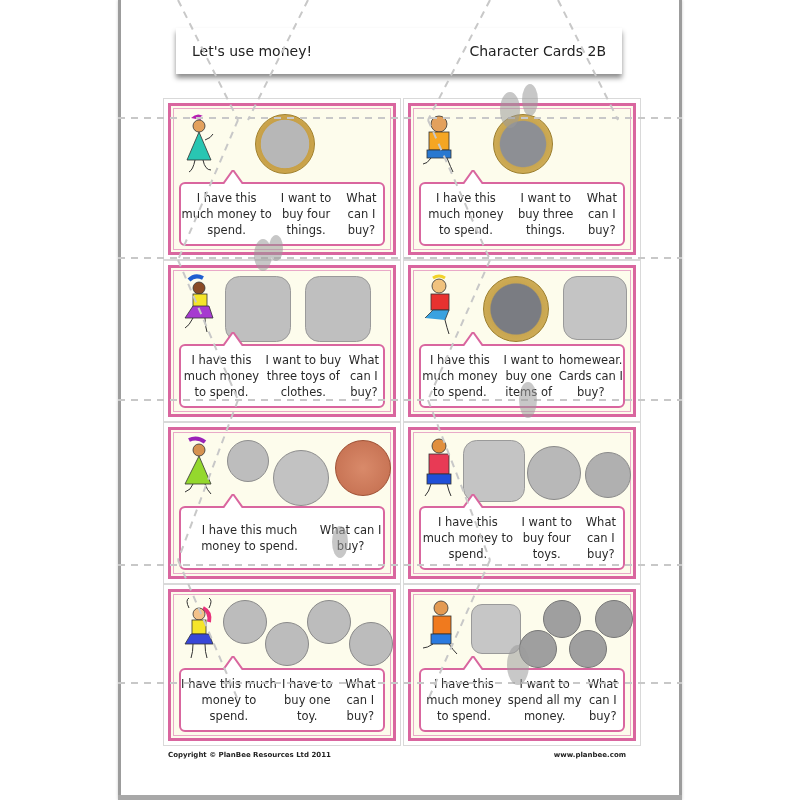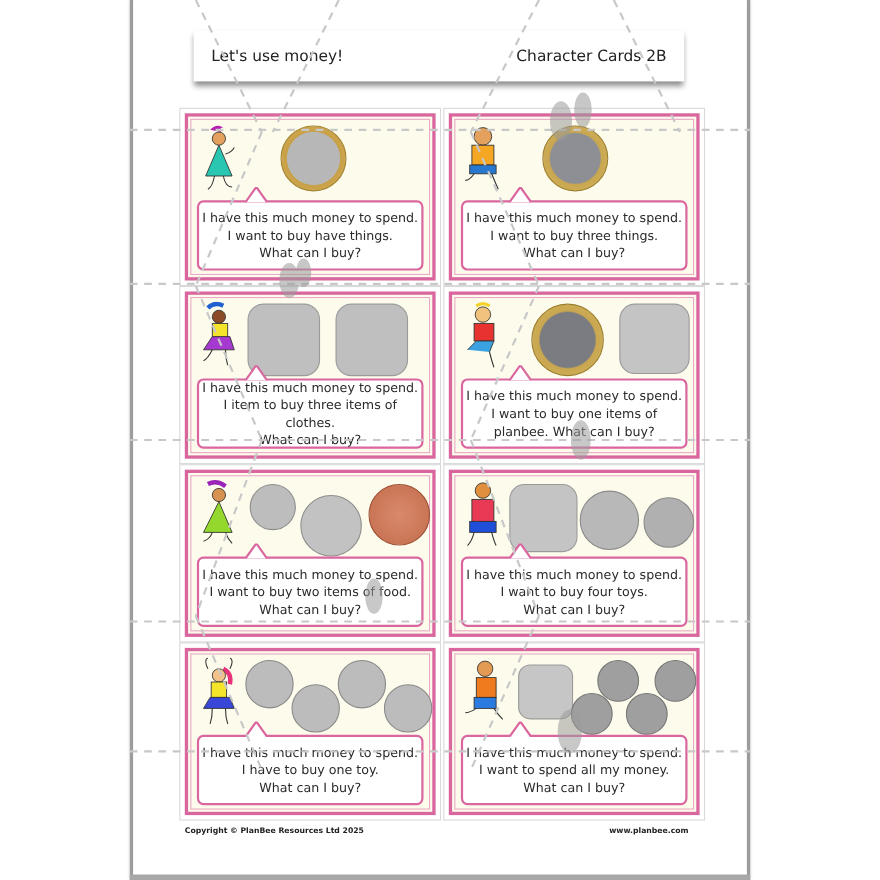--- a/index.html
+++ b/index.html
@@ -37,21 +37,21 @@
     background: #fdfcec;
   }
   .character {
     position: absolute; left: 8px; top: 6px; width: 42px; height: 68px;
   }
   .coins { position: absolute; left: 52px; top: 6px; right: 6px; height: 68px; }
   .coin { position: absolute; border-radius: 50%; }
   .bubble {
     position: absolute; left: 8px; right: 8px; bottom: 6px; height: 64px;
     background: #ffffff; border: 2px solid #d9669f; border-radius: 6px; box-sizing: border-box;
-    display: flex; flex-direction: column; align-items: center; justify-content: center;
+    display: flex; align-items: center; justify-content: center;
     font-family: "DejaVu Sans", sans-serif; font-size: 11.5px; line-height: 16px; color: #2a2a2a;
     text-align: center;
   }
   .bubble-tail { position: absolute; left: 42px; top: -14px; width: 20px; height: 14px; }
   .footer-left { position: absolute; left: 168px; top: 751px; font-size: 7px; font-weight: bold; color: #222; }
   .footer-right { position: absolute; right: 174px; top: 751px; font-size: 7px; font-weight: bold; color: #222; }
 </style>
 </head>
 <body>
 
@@ -75,21 +75,21 @@
         <path d="M26 28 q6 -2 8 -6" stroke="#333" stroke-width="1" fill="none"></path>
       </svg>
       <div class="coins">
         <div class="coin" style="left:32px; top:2px; width:58px; height:58px; background: radial-gradient(circle, #b7b7b7 58%, #c7a047 60%, #d8b25a 100%); border:1px solid #a1812e;"></div>
       </div>
       <div class="bubble">
         <svg class="bubble-tail" viewBox="0 0 20 14">
             <path d="M0 14 L10 0 L20 14" fill="#fff" stroke="#d9669f" stroke-width="2"></path>
           </svg>
         <span>I have this much money to spend.</span>
-        <span>I want to buy have things.</span>
+        <span>I want to buy four things.</span>
         <span>What can I buy?</span>
       </div>
     </div>
   </div>
 
   <div class="card">
     <div class="card-inner">
       <svg class="character" viewBox="0 0 42 68">
         <circle cx="20" cy="12" r="8" fill="#e3a15d" stroke="#333" stroke-width="0.8"></circle>
         <rect x="10" y="20" width="20" height="18" fill="#f5a623" stroke="#333" stroke-width="0.8"></rect>
@@ -121,21 +121,21 @@
       </svg>
       <div class="coins">
         <div class="coin" style="left:2px; top:2px; width:64px; height:64px; border-radius:22%; background:#bfbfbf; border:1px solid #9a9a9a;"></div>
         <div class="coin" style="left:82px; top:2px; width:64px; height:64px; border-radius:22%; background:#bfbfbf; border:1px solid #9a9a9a;"></div>
       </div>
       <div class="bubble">
         <svg class="bubble-tail" viewBox="0 0 20 14">
             <path d="M0 14 L10 0 L20 14" fill="#fff" stroke="#d9669f" stroke-width="2"></path>
           </svg>
         <span>I have this much money to spend.</span>
-        <span>I item to buy three items of clothes.</span>
+        <span>I want to buy three toys of clothes.</span>
         <span>What can I buy?</span>
       </div>
     </div>
   </div>
 
   <div class="card">
     <div class="card-inner">
       <svg class="character" viewBox="0 0 42 68">
         <path d="M14 4 q6 -4 12 0" stroke="#f2d22a" stroke-width="3" fill="none"></path>
         <circle cx="20" cy="12" r="7" fill="#f0c27e" stroke="#333" stroke-width="0.8"></circle>
@@ -146,21 +146,21 @@
       <div class="coins">
         <div class="coin" style="left:20px; top:2px; width:64px; height:64px; background: radial-gradient(circle, #7a7c82 55%, #c9a650 58%, #d8b760 100%); border:1px solid #9b7e2e;"></div>
         <div class="coin" style="left:100px; top:2px; width:62px; height:62px; border-radius:22%; background:#c4c4c4; border:1px solid #9a9a9a;"></div>
       </div>
       <div class="bubble">
         <svg class="bubble-tail" viewBox="0 0 20 14">
             <path d="M0 14 L10 0 L20 14" fill="#fff" stroke="#d9669f" stroke-width="2"></path>
           </svg>
         <span>I have this much money to spend.</span>
         <span>I want to buy one items of</span>
-        <span>planbee. What can I buy?</span>
+        <span>homewear. Cards can I buy?</span>
       </div>
     </div>
   </div>
 
   <div class="card">
     <div class="card-inner">
       <svg class="character" viewBox="0 0 42 68">
         <path d="M10 4 q8 -4 16 2" stroke="#9a23b8" stroke-width="4" fill="none"></path>
         <circle cx="20" cy="14" r="6" fill="#d69250" stroke="#333" stroke-width="0.8"></circle>
         <path d="M20 20 L6 48 L32 48 Z" fill="#94d82d" stroke="#333" stroke-width="0.8"></path>
@@ -169,21 +169,20 @@
       <div class="coins">
         <div class="coin" style="left:4px; top:4px; width:40px; height:40px; background:#bdbdbd; border:1px solid #8e8e8e;"></div>
         <div class="coin" style="left:50px; top:14px; width:54px; height:54px; background:#c2c2c2; border:1px solid #8e8e8e;"></div>
         <div class="coin" style="left:112px; top:4px; width:54px; height:54px; background: radial-gradient(circle, #d98a6a, #c26c4d); border:1px solid #9e5034;"></div>
       </div>
       <div class="bubble">
         <svg class="bubble-tail" viewBox="0 0 20 14">
             <path d="M0 14 L10 0 L20 14" fill="#fff" stroke="#d9669f" stroke-width="2"></path>
           </svg>
         <span>I have this much money to spend.</span>
-        <span>I want to buy two items of food.</span>
         <span>What can I buy?</span>
       </div>
     </div>
   </div>
 
   <div class="card">
     <div class="card-inner">
       <svg class="character" viewBox="0 0 42 68">
         <circle cx="20" cy="10" r="7" fill="#e08f3e" stroke="#333" stroke-width="0.8"></circle>
         <rect x="10" y="18" width="20" height="20" fill="#e83a55" stroke="#333" stroke-width="0.8"></rect>
@@ -285,14 +284,14 @@
     <ellipse cx="392" cy="110" rx="10" ry="18"></ellipse>
     <ellipse cx="412" cy="100" rx="8" ry="16"></ellipse>
     <ellipse cx="145" cy="255" rx="9" ry="16"></ellipse>
     <ellipse cx="158" cy="248" rx="7" ry="13"></ellipse>
     <ellipse cx="410" cy="400" rx="9" ry="18"></ellipse>
     <ellipse cx="222" cy="542" rx="8" ry="16"></ellipse>
     <ellipse cx="400" cy="665" rx="11" ry="20"></ellipse>
   </g>
 </svg>
 
-<div class="footer-left">Copyright © PlanBee Resources Ltd 2025</div>
+<div class="footer-left">Copyright © PlanBee Resources Ltd 2011</div>
 <div class="footer-right">www.planbee.com</div>
 
 </body></html>

